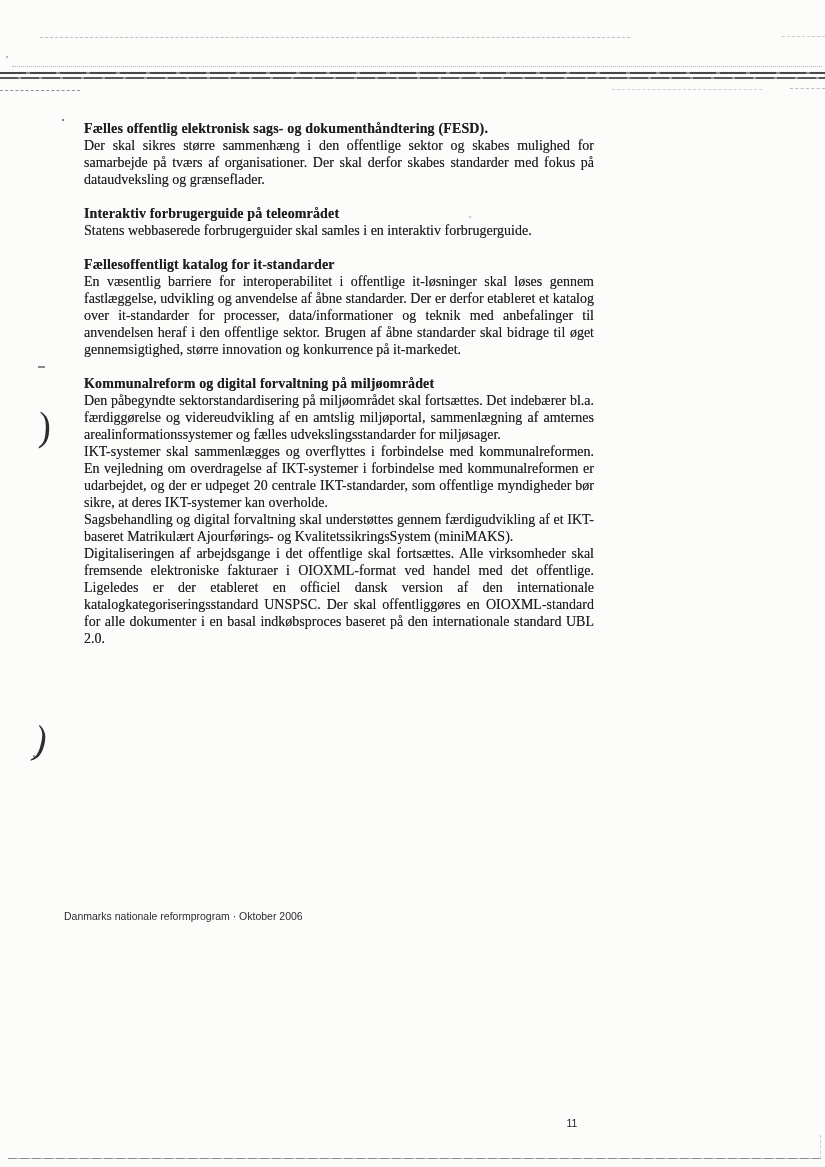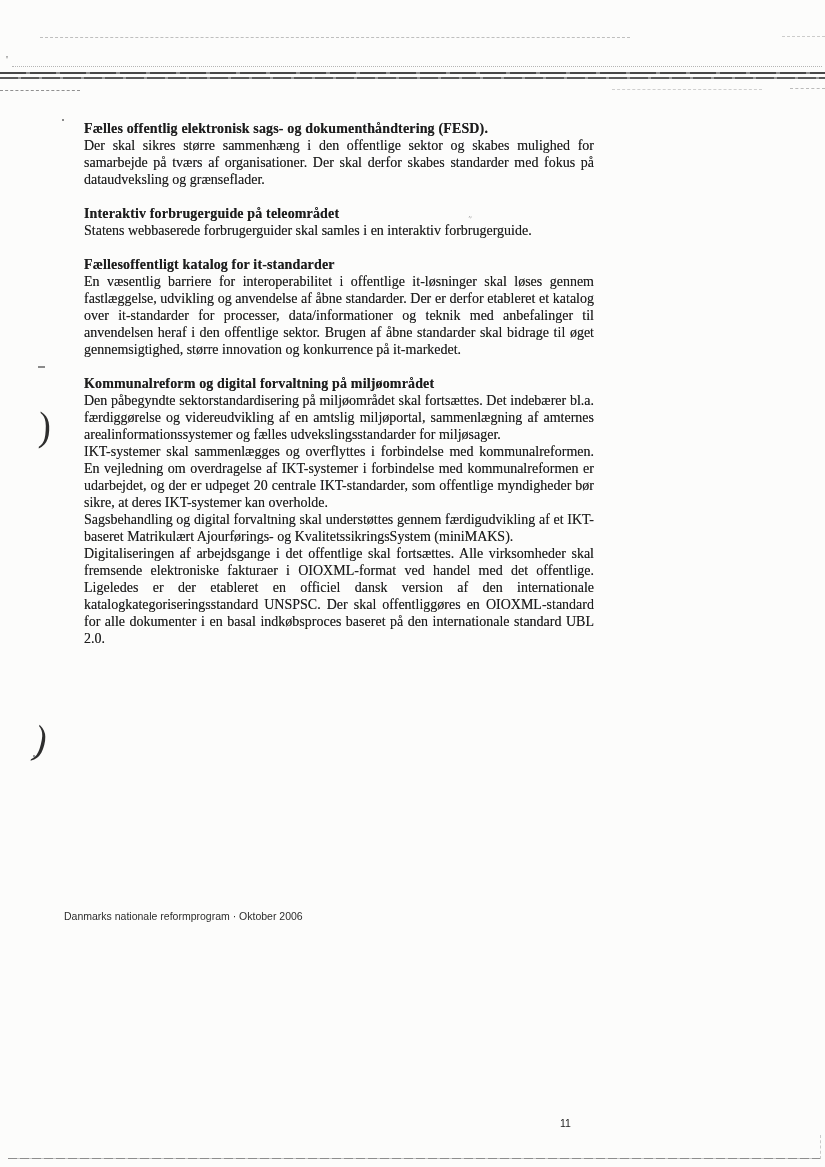--- a/index.html
+++ b/index.html
@@ -55,20 +55,21 @@
     font-family: "Liberation Sans", sans-serif;
     font-size: 10.5px;
     color: #2c2c2c;
     margin-top: 21px;
   }
   .pageno {
     position: absolute;
     top: 1117px;
     left: 560px;
     width: 24px;
+    text-align: center;
     font-family: "Liberation Sans", sans-serif;
     font-size: 10.5px;
     color: #222;
   }
 
   
   .artifact { position: absolute; pointer-events: none; }
   .dash-a   { left: 40px;  top: 37px;  width: 590px; border-top: 1px dashed #b0b0b0; opacity: .8; }
   .dash-b   { left: 782px; top: 36px;  width: 43px;  border-top: 1px dashed #b8b8b8; opacity: .7; }
   .dots-1   { left: 12px;  top: 66px;  width: 810px; border-top: 1px dotted #9e9e9e; opacity: .75; }

